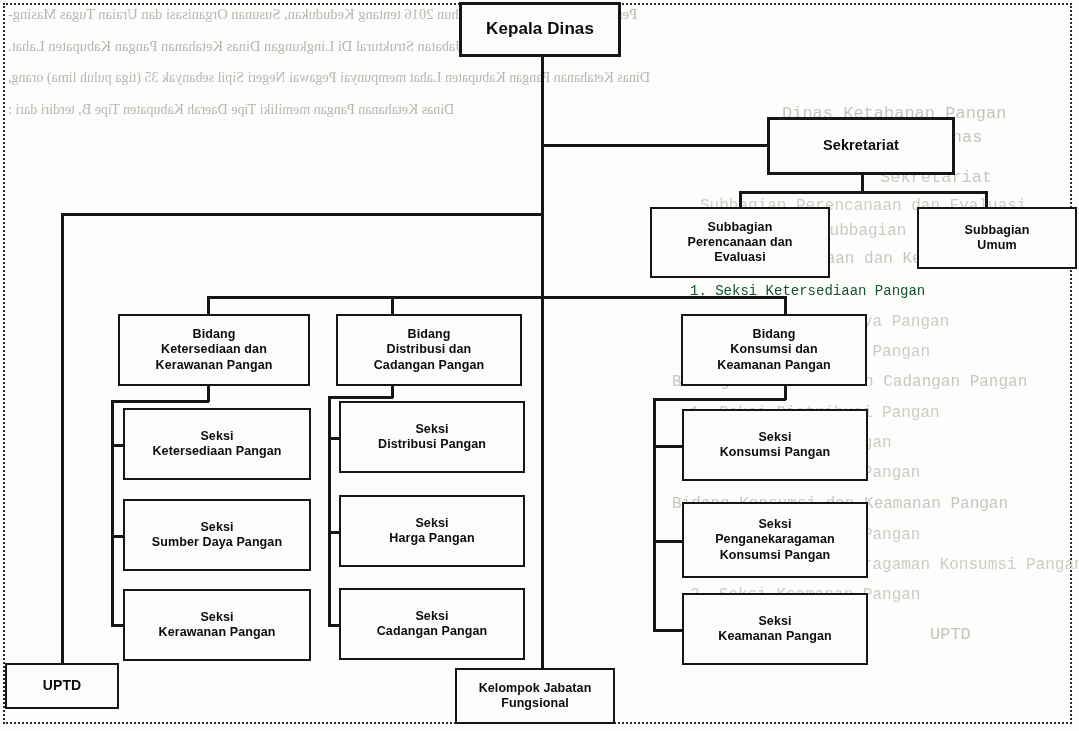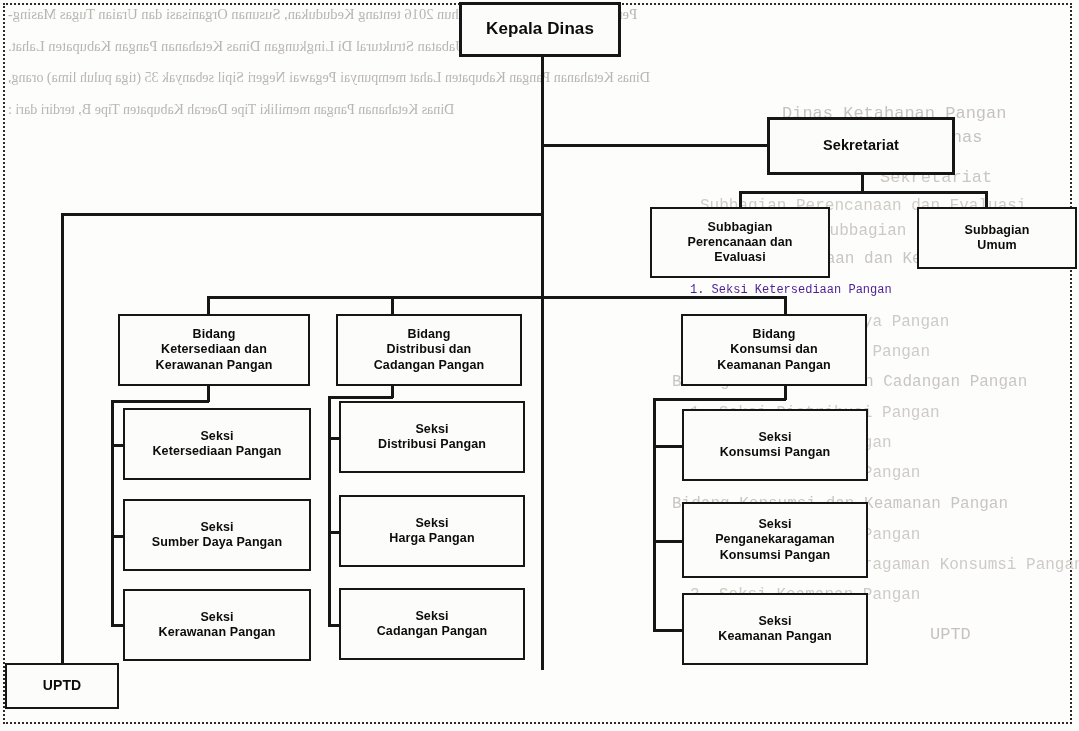--- a/index.html
+++ b/index.html
@@ -95,21 +95,21 @@
   <div class="ghost" style="left:8px; top:38px; font-size:14.5px;">Jabatan Struktural Di Lingkungan Dinas Ketahanan Pangan Kabupaten Lahat.</div>
   <div class="ghost" style="left:8px; top:70px; font-size:14px;">Dinas Ketahanan Pangan Kabupaten Lahat mempunyai Pegawai Negeri Sipil sebanyak 35 (tiga puluh lima) orang,</div>
   <div class="ghost" style="left:8px; top:102px; font-size:14px;">Dinas Ketahanan Pangan memiliki Tipe Daerah Kabupaten Tipe B, terdiri dari :</div>
 
   <div class="ghost-fwd" style="left:782px; top:104px; font-size:17px; color:#c6c3bf;">Dinas Ketahanan Pangan</div>
   <div class="ghost-fwd" style="left:860px; top:128px; font-size:17px; color:#c6c3bf;">Kepala Dinas</div>
   <div class="ghost-fwd" style="left:880px; top:168px; font-size:17px; color:#cbc8c4;">Sekretariat</div>
   <div class="ghost-fwd" style="left:700px; top:197px; font-size:16px; color:#cfccc8;">Subbagian Perencanaan dan Evaluasi</div>
   <div class="ghost-fwd" style="left:820px; top:222px; font-size:16px; color:#cbc8c4;">Subbagian Umum</div>
   <div class="ghost-fwd" style="left:672px; top:250px; font-size:16px; color:#c9c6c2;">Bidang Ketersediaan dan Kerawanan Pangan</div>
-  <div class="ghost-fwd" style="left:690px; top:283px; font-size:12px; color:#4c1d95;">1.  Seksi Ketersediaan Pangan</div>
+  <div class="ghost-fwd" style="left:690px; top:283px; font-size:14px; color:#14532d;">1.  Seksi Ketersediaan Pangan</div>
   <div class="ghost-fwd" style="left:690px; top:313px; font-size:16px; color:#cecbc7;">2.  Seksi Sumber Daya Pangan</div>
   <div class="ghost-fwd" style="left:690px; top:343px; font-size:16px; color:#cecbc7;">3.  Seksi Kerawanan Pangan</div>
   <div class="ghost-fwd" style="left:672px; top:373px; font-size:16px; color:#c9c6c2;">Bidang Distribusi dan Cadangan Pangan</div>
   <div class="ghost-fwd" style="left:690px; top:404px; font-size:16px; color:#cecbc7;">1.  Seksi Distribusi Pangan</div>
   <div class="ghost-fwd" style="left:690px; top:434px; font-size:16px; color:#cecbc7;">2.  Seksi Harga Pangan</div>
   <div class="ghost-fwd" style="left:690px; top:464px; font-size:16px; color:#cecbc7;">3.  Seksi Cadangan Pangan</div>
   <div class="ghost-fwd" style="left:672px; top:495px; font-size:16px; color:#c9c6c2;">Bidang Konsumsi dan Keamanan Pangan</div>
   <div class="ghost-fwd" style="left:690px; top:526px; font-size:16px; color:#cecbc7;">1.  Seksi Konsumsi Pangan</div>
   <div class="ghost-fwd" style="left:690px; top:556px; font-size:16px; color:#cecbc7;">2.  Seksi Penganekaragaman Konsumsi Pangan</div>
   <div class="ghost-fwd" style="left:690px; top:586px; font-size:16px; color:#cecbc7;">3.  Seksi Keamanan Pangan</div>
@@ -229,14 +229,18 @@
   </div>
   <div class="node seksi" style="left:682px; top:593px; width:186px; height:72px;">
     <span class="txt">Seksi
 Keamanan Pangan</span>
   </div>
 
   <div class="node plain" style="left:5px; top:663px; width:114px; height:46px;">
     <span class="txt">UPTD</span>
   </div>
 
+  <div class="node plain" style="left:455px; top:668px; width:160px; height:56px; font-size:12.5px;">
+    <span class="txt">Kelompok Jabatan
+Fungsional</span>
+  </div>
 
 </div>
 
 </body></html>

